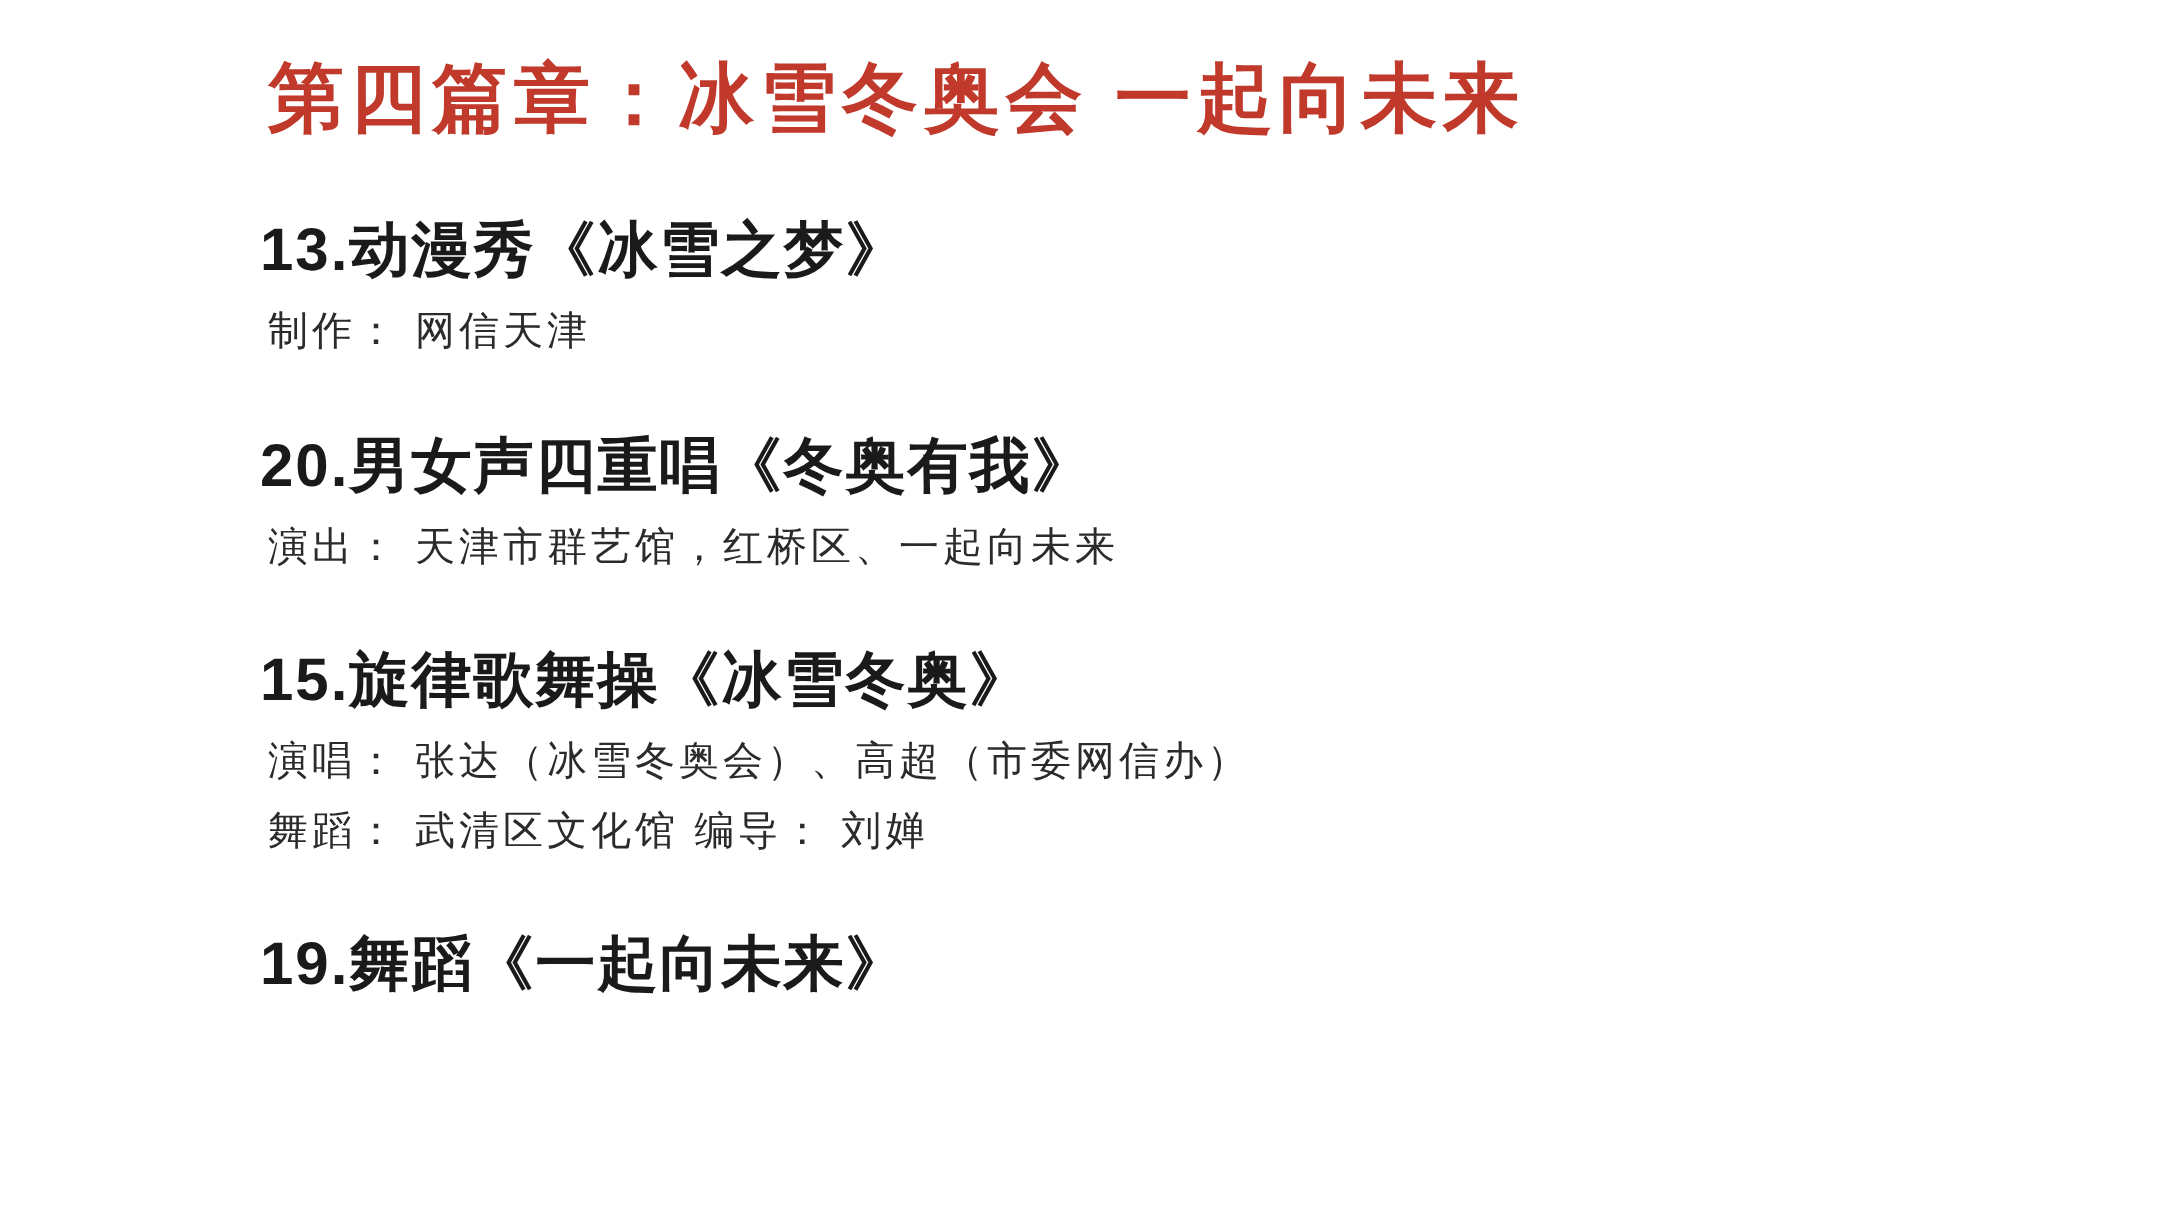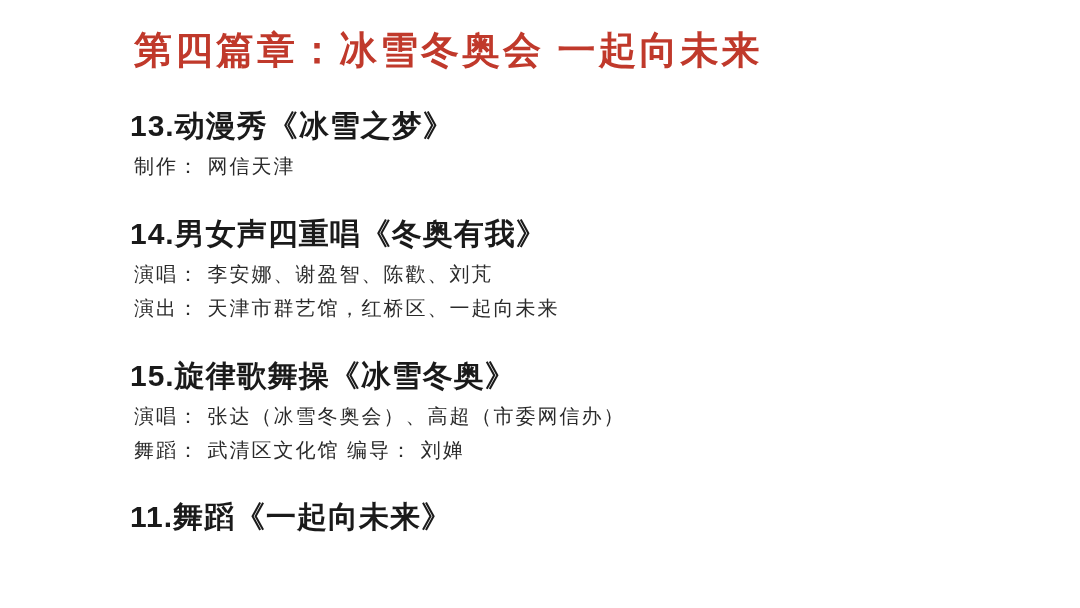--- a/index.html
+++ b/index.html
@@ -57,28 +57,27 @@
 <div class="page">
 
   <h1 class="section-title">第四篇章：冰雪冬奥会 一起向未来</h1>
 
   <div class="entry">
     <div class="entry-title">13.动漫秀《冰雪之梦》</div>
     <div class="entry-line">制作： 网信天津</div>
   </div>
 
   <div class="entry">
-    <div class="entry-title">14.男女声四重唱《冬奥有我》</div>
-    <div class="entry-line">演唱： 李安娜、谢盈智、陈歡、刘芃</div>
+    <div class="entry-title">20.男女声四重唱《冬奥有我》</div>
     <div class="entry-line">演出： 天津市群艺馆，红桥区、一起向未来</div>
   </div>
 
   <div class="entry">
     <div class="entry-title">15.旋律歌舞操《冰雪冬奥》</div>
     <div class="entry-line">演唱： 张达（冰雪冬奥会）、高超（市委网信办）</div>
     <div class="entry-line">舞蹈： 武清区文化馆  编导： 刘婵</div>
   </div>
 
   <div class="entry">
-    <div class="entry-title">11.舞蹈《一起向未来》</div>
+    <div class="entry-title">19.舞蹈《一起向未来》</div>
   </div>
 
 </div>
 
 </body></html>

